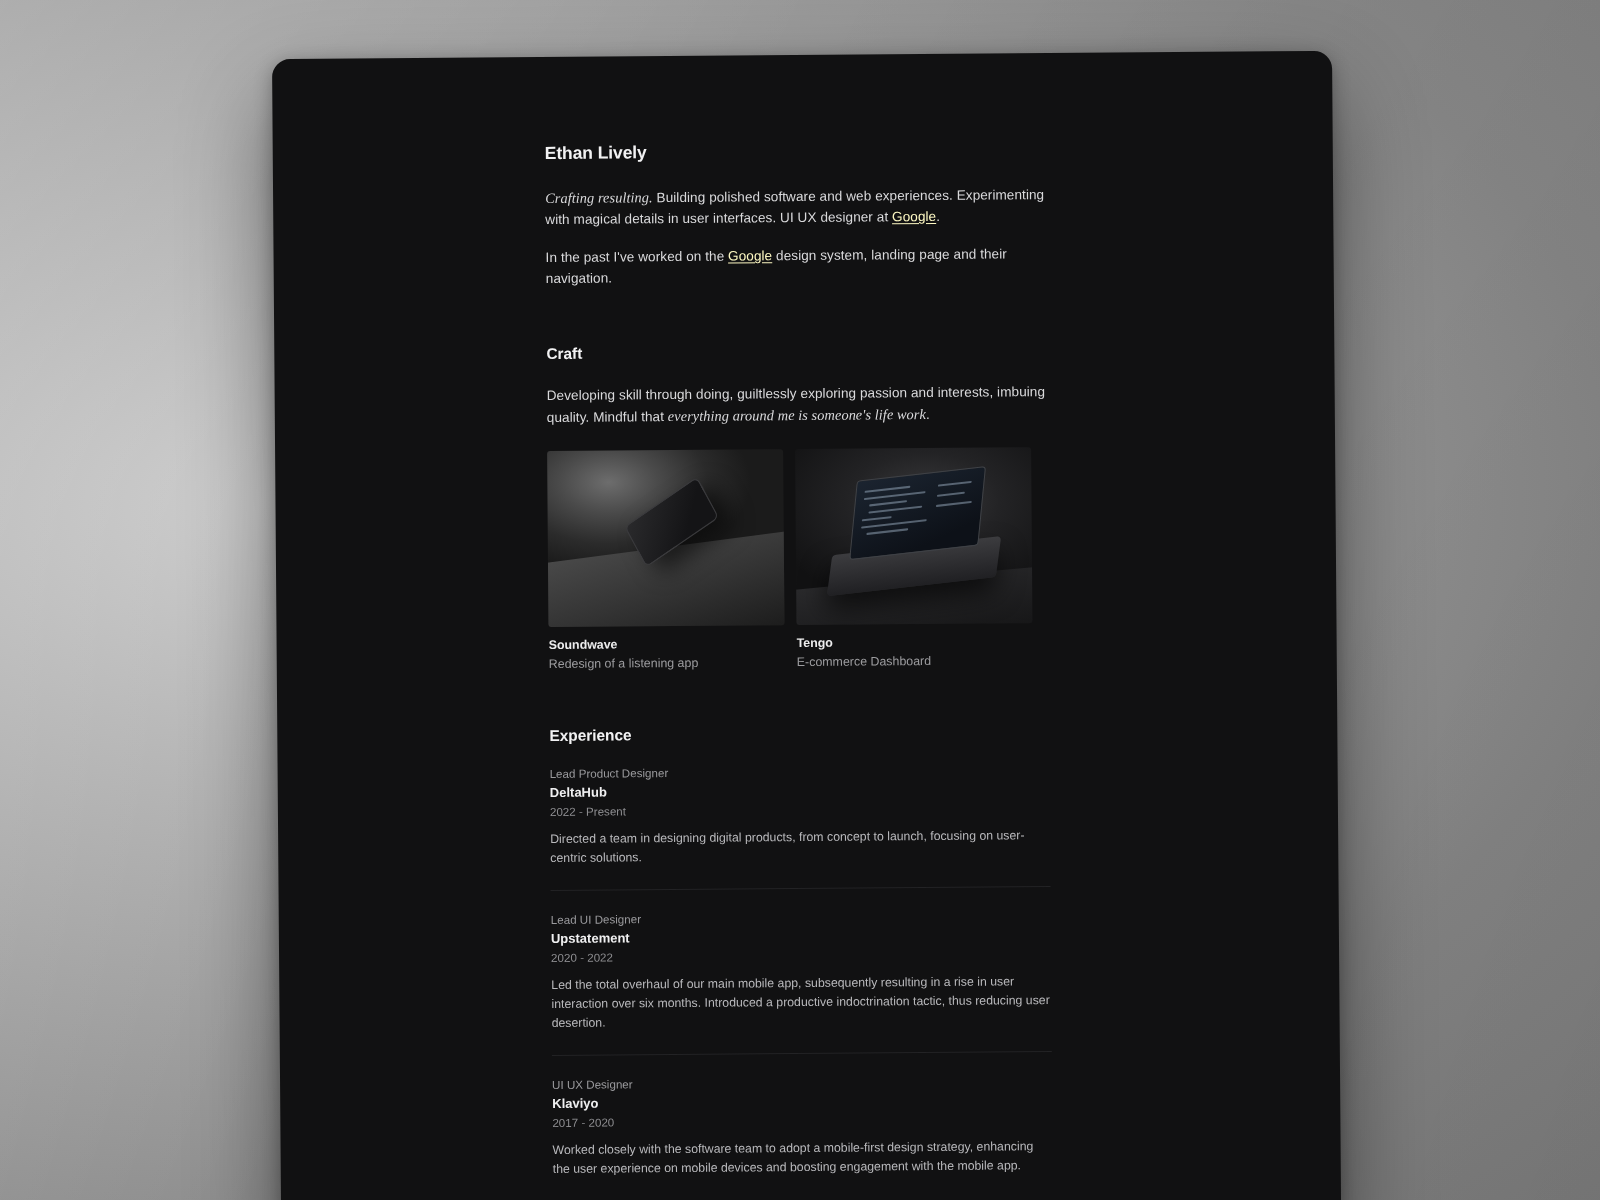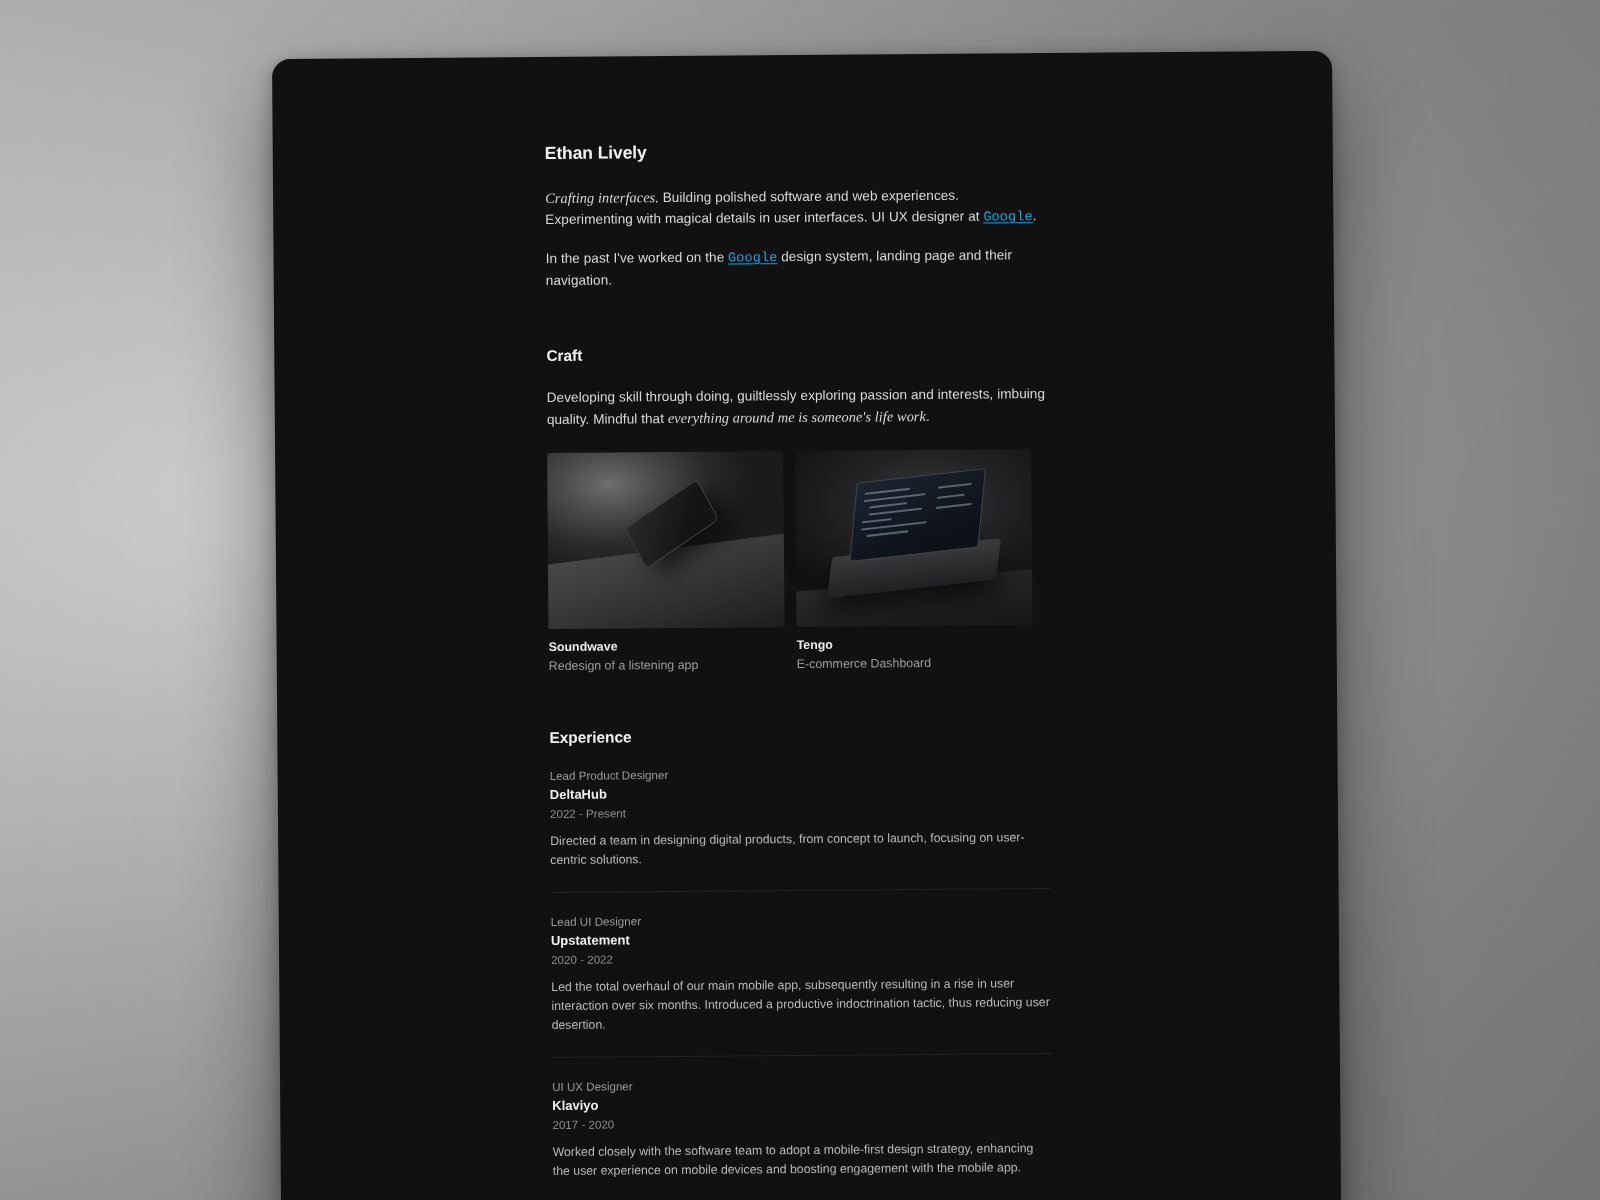--- a/index.html
+++ b/index.html
@@ -71,25 +71,24 @@
     letter-spacing: 0.05px;
   }
 
   .serif-italic {
     font-family: "Liberation Serif", serif;
     font-style: italic;
     font-size: 14.4px;
   }
 
   a.inline-link {
-    color: #0ea5e9;
+    color: #fef9c3;
     text-decoration: underline;
     text-underline-offset: 2px;
     cursor: pointer;
-    font-family: Liberation Mono, monospace;
   }
 
   h2.section {
     font-size: 15.5px;
     font-weight: 700;
     margin: 56px 0 22px 0;
     color: #f2f2f3;
     letter-spacing: -0.05px;
   }
 
@@ -239,21 +238,21 @@
 
 <div class="backdrop"></div>
 
 <div class="page-card">
   <div class="content">
     <div class="col">
 
       <h1 class="name">Ethan Lively</h1>
 
       <p class="lede">
-        <span class="serif-italic">Crafting interfaces.</span><span> Building polished software and web experiences. Experimenting with magical details in user interfaces. UI UX designer at </span><a class="inline-link">Google</a><span>.</span>
+        <span class="serif-italic">Crafting resulting.</span><span> Building polished software and web experiences. Experimenting with magical details in user interfaces. UI UX designer at </span><a class="inline-link">Google</a><span>.</span>
       </p>
 
       <p class="body">
         <span>In the past I've worked on the </span><a class="inline-link">Google</a><span> design system, landing page and their navigation.</span>
       </p>
 
       <h2 class="section">Craft</h2>
 
       <p class="body">
         <span>Developing skill through doing, guiltlessly exploring passion and interests, imbuing quality. Mindful that </span><span class="serif-italic">everything around me is someone's life work</span><span>.</span>

